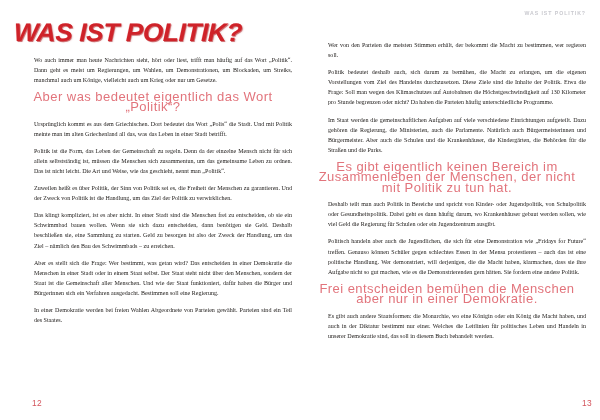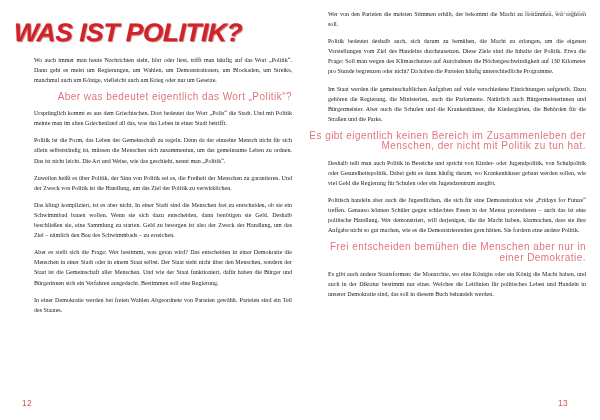--- a/index.html
+++ b/index.html
@@ -64,58 +64,58 @@
       -0.4px -0.4px 0 rgba(245,150,150,0.45),
        1.3px 1.3px 1.4px rgba(170,40,45,0.22);
     white-space: nowrap;
   }
 
   
   .col-body {
     padding-top: 9px;
   }
   .page-right .col-body {
-    padding-top: 9px;
+    padding-top: 40px;
   }
 
   p.para {
     margin: 0 0 7px 0;
     padding-left: 20px;
     font-size: 6.05px;
     line-height: 10.1px;
     text-align: justify;
     color: #1d1a18;
     hyphens: auto;
   }
 
   h2.subhead {
     margin: 3px 0 6px 0;
     padding-left: 0;
     font-family: "Liberation Sans", sans-serif;
     font-weight: 400;
-    font-size: 10px;
+    font-size: 13px;
     line-height: 10.4px;
     letter-spacing: 0.45px;
     color: #e2747c;
-    text-align: right;
+    text-align: center;
   }
   h2.subhead + p.para { margin-top: 0; }
 
   
   .folio {
     position: absolute;
     bottom: 12px;
     font-family: "Liberation Sans", sans-serif;
     font-size: 8.4px;
     font-weight: 400;
     color: #d4545c;
     letter-spacing: 0.3px;
   }
-  .folio-left  { left: 22px; }
-  .folio-right { right: 32px; }
+  .folio-left  { left: 32px; }
+  .folio-right { right: 8px; }
 </style>
 </head>
 <body>
 
 <div class="spread">
 
   <div class="page page-left">
 
     <h1 class="display-title">WAS IST POLITIK?</h1>
 

